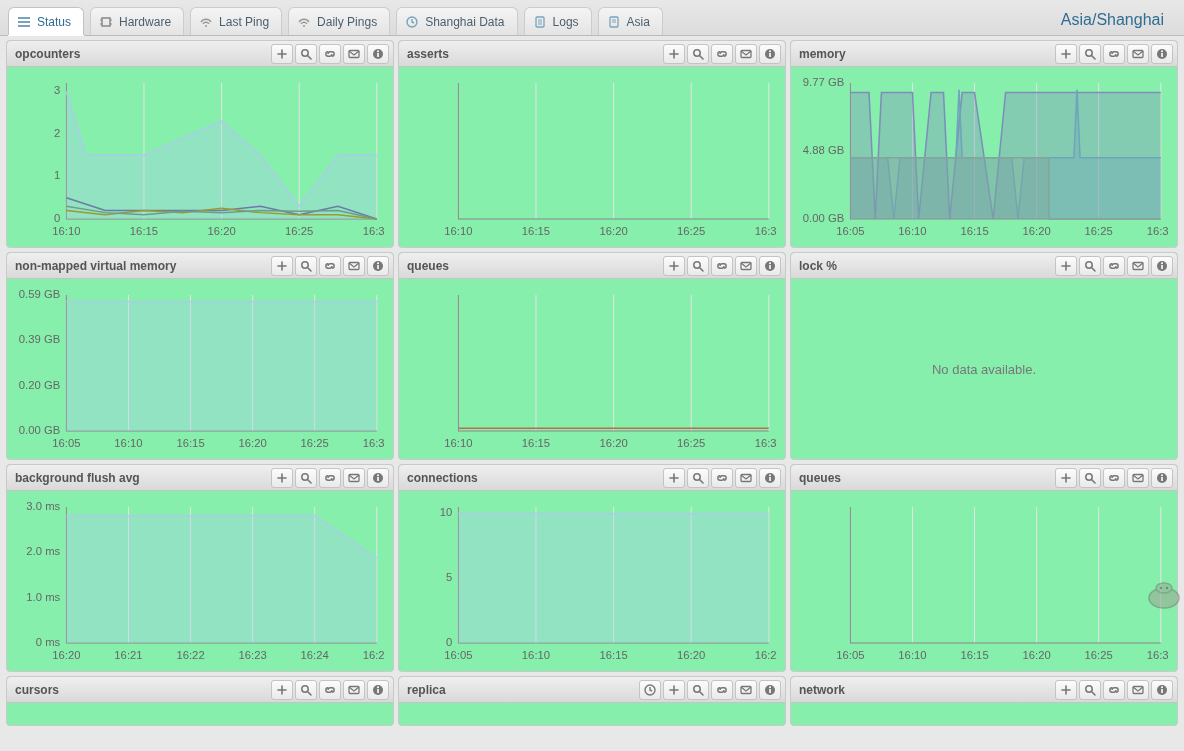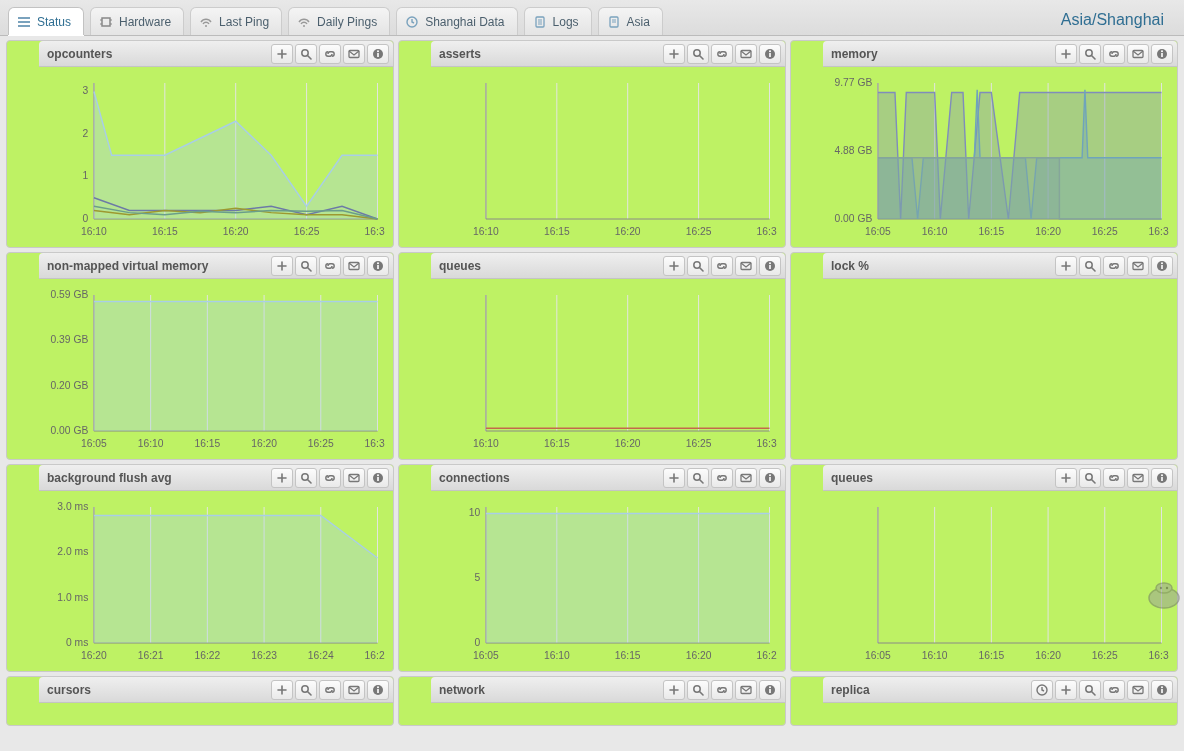--- a/index.html
+++ b/index.html
@@ -61,27 +61,26 @@
 
   
   .grid {
     display: grid;
     grid-template-columns: repeat(3, 1fr);
     gap: 4px;
     padding: 4px 6px;
   }
 
   .panel {
-    background: #bef264;
+    background: #86efac;
     border: 1px solid #c9c9c9;
     border-radius: 4px;
     display: flex;
     flex-direction: column;
     min-height: 50px;
-    padding-left: 32px;
   }
   .panel.tall .body { height: 180px; }
 
   .phead {
     display: flex;
     align-items: center;
     height: 26px;
     padding: 0 4px 0 8px;
     background: linear-gradient(#efefef,#d9d9d9);
     border-bottom: 1px solid #c4c4c4;
@@ -590,20 +589,23 @@
             <span>
               <svg width="12" height="12" viewBox="0 0 12 12">
                 <circle cx="6" cy="6" r="5" fill="#777"></circle>
                 <rect x="5.2" y="5" width="1.6" height="4" fill="#fff"></rect>
                 <circle cx="6" cy="3.3" r="1" fill="#fff"></circle>
               </svg>
             </span>
           </div>
         </div>
       </div>
+      <div class="body">
+        <div class="noData">No data available.</div>
+      </div>
     </div>
     <div class="panel tall">
       <div class="phead">
         <span class="ptitle">background flush avg</span>
         <div class="tools">
           <div class="tbtn">
             <span>
               <svg width="12" height="12" viewBox="0 0 12 12">
                 <path d="M6 2 V10 M2 6 H10" stroke="#777" stroke-width="1.6" stroke-linecap="round"></path>
               </svg>
@@ -835,77 +837,77 @@
                 <rect x="5.2" y="5" width="1.6" height="4" fill="#fff"></rect>
                 <circle cx="6" cy="3.3" r="1" fill="#fff"></circle>
               </svg>
             </span>
           </div>
         </div>
       </div>
     </div>
     <div class="panel short">
       <div class="phead">
-        <span class="ptitle">network</span>
-        <div class="tools">
-          <div class="tbtn">
-            <span>
-              <svg width="12" height="12" viewBox="0 0 12 12">
-                <path d="M6 2 V10 M2 6 H10" stroke="#777" stroke-width="1.6" stroke-linecap="round"></path>
-              </svg>
-            </span>
-          </div>
-          <div class="tbtn">
-            <span>
-              <svg width="12" height="12" viewBox="0 0 12 12">
-                <circle cx="5" cy="5" r="3.2" fill="none" stroke="#777" stroke-width="1.5"></circle>
-                <line x1="7.5" y1="7.5" x2="11" y2="11" stroke="#777" stroke-width="1.6" stroke-linecap="round"></line>
-              </svg>
-            </span>
-          </div>
-          <div class="tbtn">
-            <span>
-              <svg width="12" height="12" viewBox="0 0 12 12">
-                <path d="M4 6 A2.2 2.2 0 0 1 6 3.8 L8 3.8 A2.2 2.2 0 0 1 8 8.2" fill="none" stroke="#777" stroke-width="1.4"></path>
-                <path d="M8 6 A2.2 2.2 0 0 1 6 8.2 L4 8.2 A2.2 2.2 0 0 1 4 3.8" fill="none" stroke="#777" stroke-width="1.4"></path>
-              </svg>
-            </span>
-          </div>
-          <div class="tbtn">
-            <span>
-              <svg width="12" height="12" viewBox="0 0 12 12">
-                <rect x="1" y="2.5" width="10" height="7" rx="1" fill="none" stroke="#777" stroke-width="1.3"></rect>
-                <path d="M1 3 L6 7 L11 3" fill="none" stroke="#777" stroke-width="1.3"></path>
-              </svg>
-            </span>
-          </div>
-          <div class="tbtn">
-            <span>
-              <svg width="12" height="12" viewBox="0 0 12 12">
-                <circle cx="6" cy="6" r="5" fill="#777"></circle>
-                <rect x="5.2" y="5" width="1.6" height="4" fill="#fff"></rect>
-                <circle cx="6" cy="3.3" r="1" fill="#fff"></circle>
-              </svg>
-            </span>
-          </div>
-        </div>
-      </div>
-    </div>
-    <div class="panel short">
-      <div class="phead">
         <span class="ptitle">replica</span>
         <div class="tools">
           <div class="tbtn">
             <span>
               <svg width="12" height="12" viewBox="0 0 12 12">
                 <circle cx="6" cy="6" r="5" fill="none" stroke="#777" stroke-width="1.4"></circle>
                 <path d="M6 3 V6 L8 7" stroke="#777" stroke-width="1.4" fill="none"></path>
               </svg>
             </span>
           </div>
+          <div class="tbtn">
+            <span>
+              <svg width="12" height="12" viewBox="0 0 12 12">
+                <path d="M6 2 V10 M2 6 H10" stroke="#777" stroke-width="1.6" stroke-linecap="round"></path>
+              </svg>
+            </span>
+          </div>
+          <div class="tbtn">
+            <span>
+              <svg width="12" height="12" viewBox="0 0 12 12">
+                <circle cx="5" cy="5" r="3.2" fill="none" stroke="#777" stroke-width="1.5"></circle>
+                <line x1="7.5" y1="7.5" x2="11" y2="11" stroke="#777" stroke-width="1.6" stroke-linecap="round"></line>
+              </svg>
+            </span>
+          </div>
+          <div class="tbtn">
+            <span>
+              <svg width="12" height="12" viewBox="0 0 12 12">
+                <path d="M4 6 A2.2 2.2 0 0 1 6 3.8 L8 3.8 A2.2 2.2 0 0 1 8 8.2" fill="none" stroke="#777" stroke-width="1.4"></path>
+                <path d="M8 6 A2.2 2.2 0 0 1 6 8.2 L4 8.2 A2.2 2.2 0 0 1 4 3.8" fill="none" stroke="#777" stroke-width="1.4"></path>
+              </svg>
+            </span>
+          </div>
+          <div class="tbtn">
+            <span>
+              <svg width="12" height="12" viewBox="0 0 12 12">
+                <rect x="1" y="2.5" width="10" height="7" rx="1" fill="none" stroke="#777" stroke-width="1.3"></rect>
+                <path d="M1 3 L6 7 L11 3" fill="none" stroke="#777" stroke-width="1.3"></path>
+              </svg>
+            </span>
+          </div>
+          <div class="tbtn">
+            <span>
+              <svg width="12" height="12" viewBox="0 0 12 12">
+                <circle cx="6" cy="6" r="5" fill="#777"></circle>
+                <rect x="5.2" y="5" width="1.6" height="4" fill="#fff"></rect>
+                <circle cx="6" cy="3.3" r="1" fill="#fff"></circle>
+              </svg>
+            </span>
+          </div>
+        </div>
+      </div>
+    </div>
+    <div class="panel short">
+      <div class="phead">
+        <span class="ptitle">network</span>
+        <div class="tools">
           <div class="tbtn">
             <span>
               <svg width="12" height="12" viewBox="0 0 12 12">
                 <path d="M6 2 V10 M2 6 H10" stroke="#777" stroke-width="1.6" stroke-linecap="round"></path>
               </svg>
             </span>
           </div>
           <div class="tbtn">
             <span>
               <svg width="12" height="12" viewBox="0 0 12 12">

